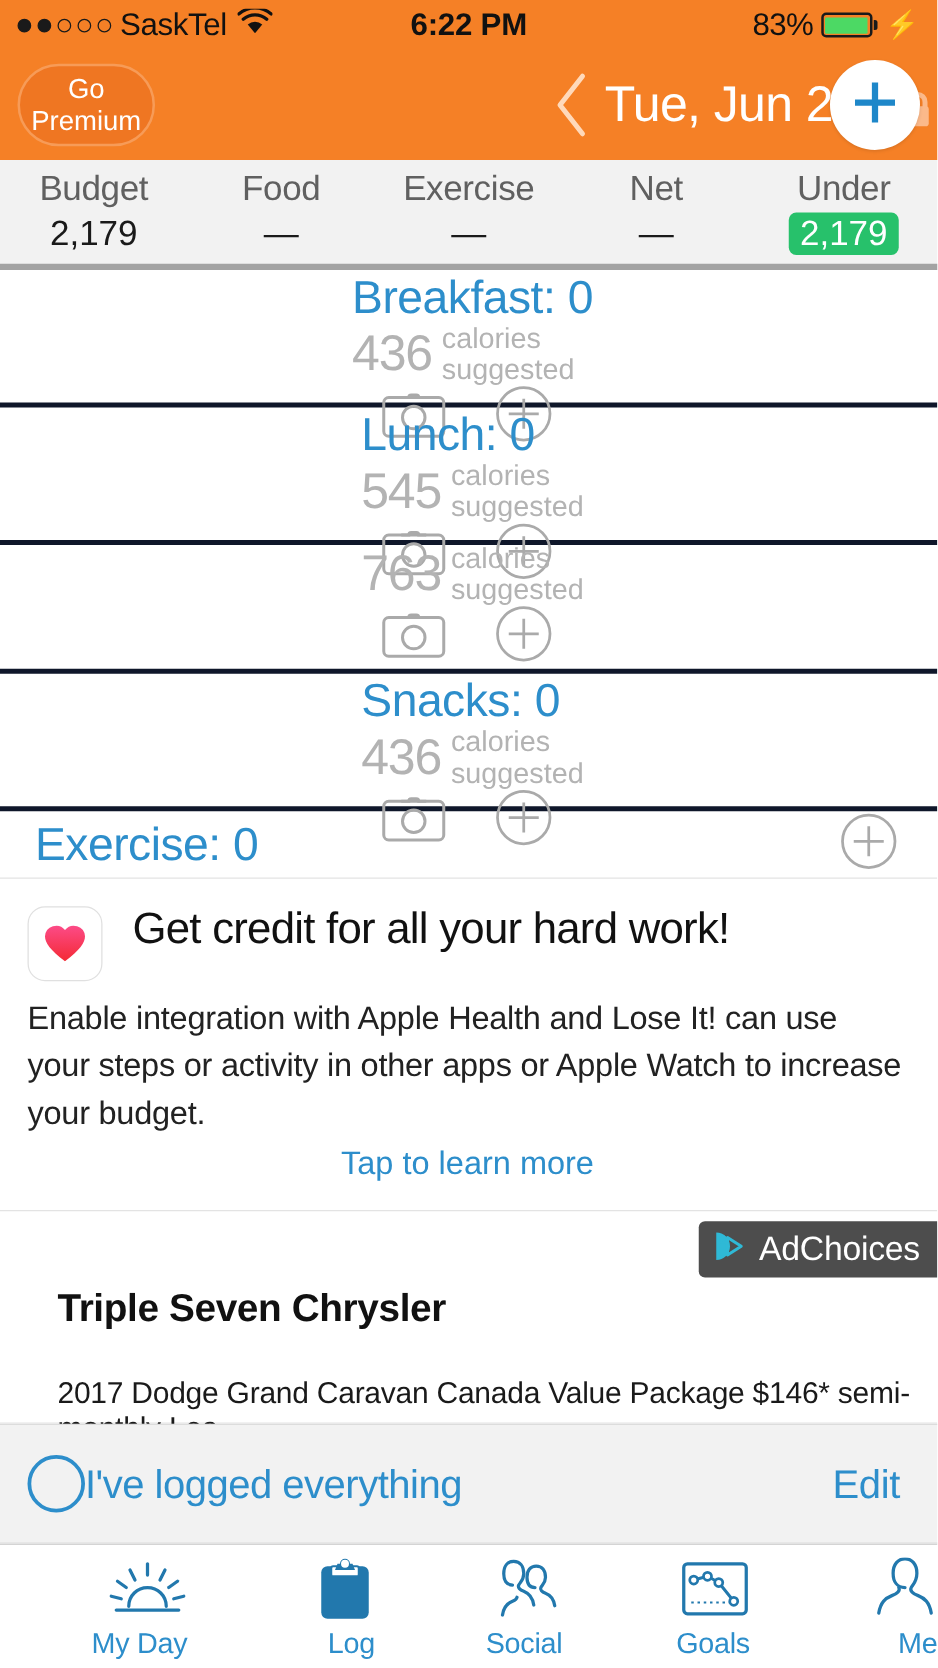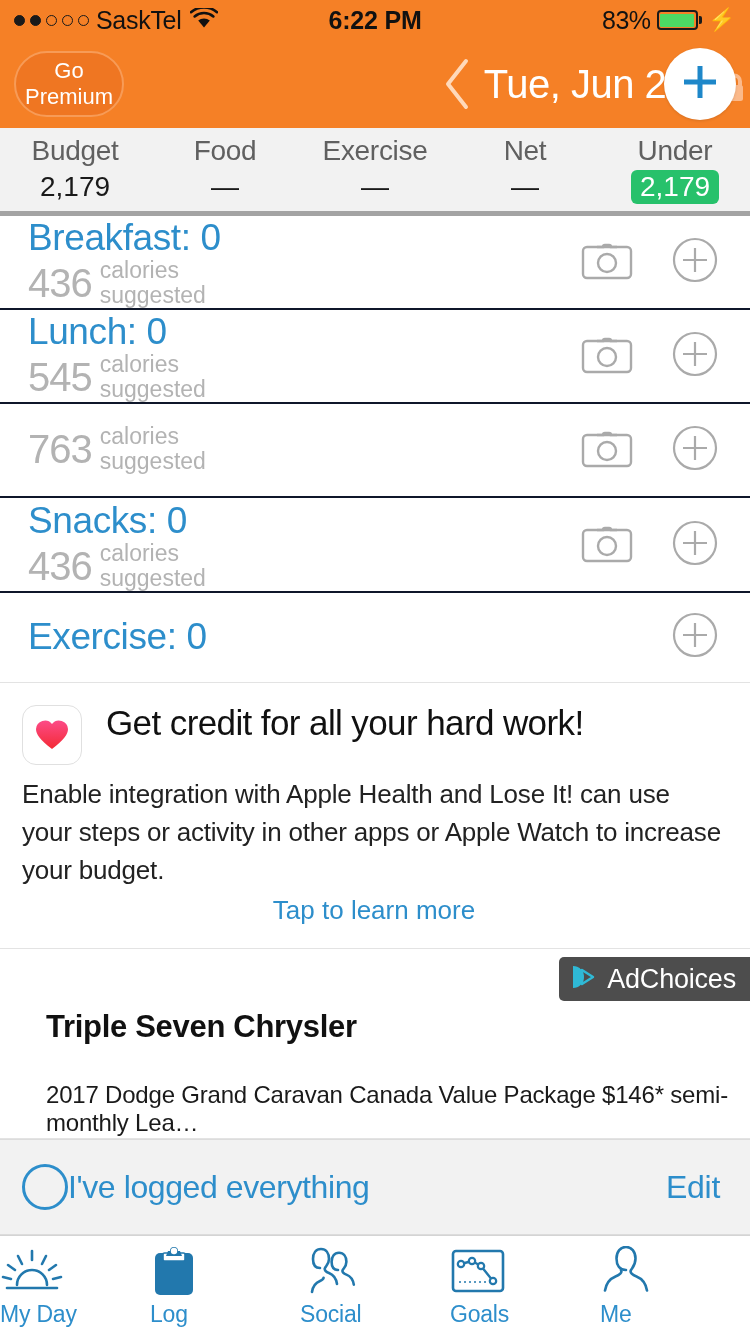--- a/index.html
+++ b/index.html
@@ -84,22 +84,22 @@
   .sum-value.dash { color:#1a1a1a; }
   .sum-value.badge {
     background:#27c16b; color:#fff; border-radius:6px; padding:1px 9px;
     line-height:32px;
   }
 
   
   .content { flex:1 1 auto; overflow:hidden; background:#fff; display:flex; flex-direction:column; }
 
   .meal-row {
-    height:110px; border-bottom:2px solid #0f172a;
-    display:flex; align-items:center; padding:0 22px 0 28px; position:relative;
+    height:110px; border-bottom:4px solid #0f172a;
+    display:flex; align-items:center; padding:0 22px 0 28px; position:relative;flex-direction:column;
   }
   .meal-left { flex:1; display:flex; flex-direction:column; justify-content:center; }
   .meal-title { font-size:37px; color:#2d8ecb; font-weight:400; letter-spacing:-0.4px; line-height:44px; }
   .meal-sub { display:flex; align-items:center; gap:8px; margin-top:-2px; }
   .meal-cals { font-size:40px; color:#b3b3b3; font-weight:400; line-height:44px; letter-spacing:-1px; }
   .meal-sugg { font-size:23px; color:#b3b3b3; line-height:25px; }
   .meal-actions { display:flex; align-items:center; gap:38px; margin-right:10px; }
 
   .exercise-row {
     height:106px; border-bottom:1px solid #e3e3e3;
@@ -145,21 +145,21 @@
   .logged-circle { width:46px; height:46px; border-radius:50%; border:3px solid #2d8ecb; }
   .logged-text { font-size:32px; color:#2d8ecb; letter-spacing:-0.4px; }
   .edit-btn { margin-left:auto; font-size:32px; color:#2d8ecb; letter-spacing:-0.3px; }
 
   
   .tabbar {
     flex:0 0 99px; background:#fff; border-top:1px solid #d4d4d4;
     display:flex; align-items:stretch;
   }
   .tab {
-    flex:1; display:flex; flex-direction:column; align-items:flex-start; justify-content:center;
+    flex:1; display:flex; flex-direction:column; align-items:flex-end; justify-content:center;
     gap:4px; padding-top:2px;
   }
   .tab-icon { height:52px; display:flex; align-items:center; justify-content:center; }
   .tab-label { font-size:23px; color:#2d8ecb; letter-spacing:-0.2px; }
 </style>
 </head>
 <body>
 
 <div class="phone">
 

